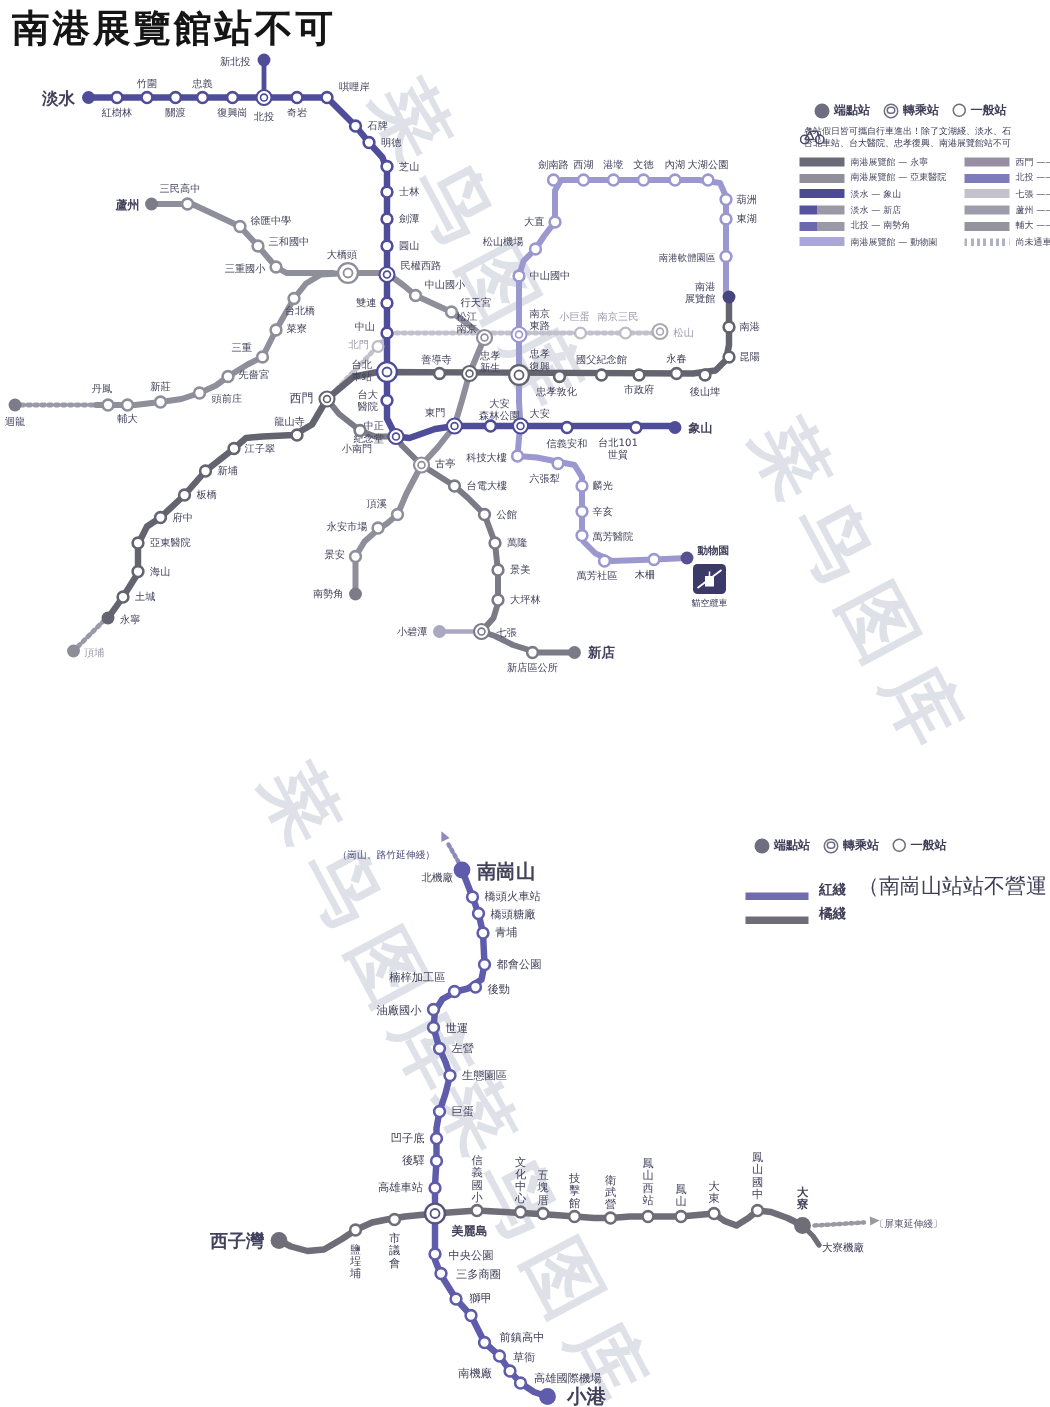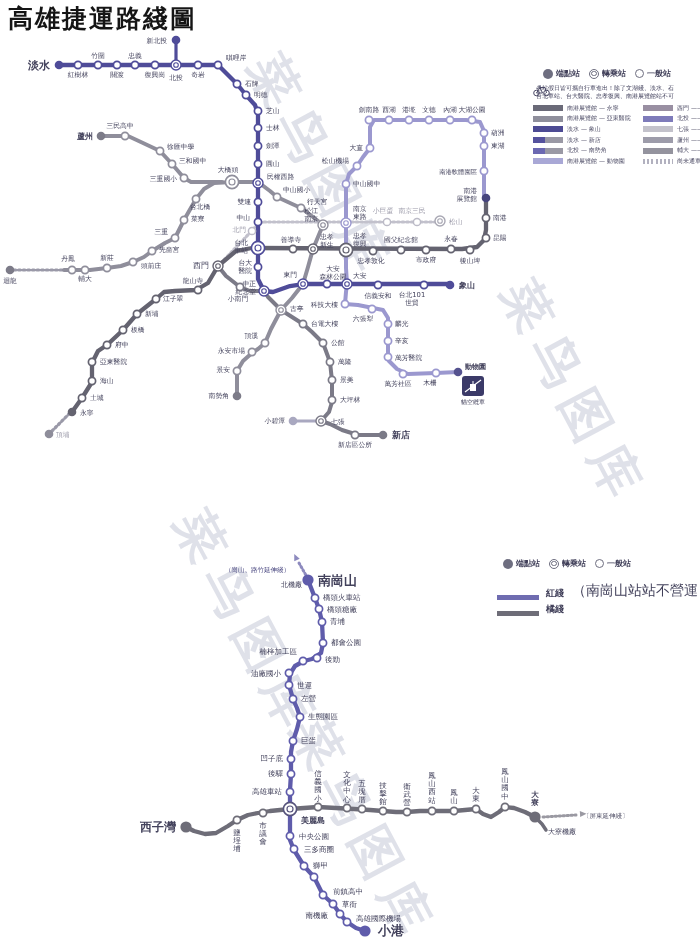--- a/index.html
+++ b/index.html
@@ -28,21 +28,21 @@
   #kh-lines{position:absolute;left:497px;top:584px;}
   .kh-row{display:flex;align-items:flex-end;height:16px;font-size:9px;color:#3f3e58;font-weight:bold;white-space:nowrap;}
   .kh-bar{width:42px;height:5px;margin-right:7px;flex:none;}
   .kh-note{font-weight:normal;margin-left:8px;font-size:14px;}
 </style>
 </head>
 <body>
 
 <div class="page">
 
-  <h1 class="title" id="tp-title">高雄捷運路綫圖</h1>
+  <h1 class="title" id="tp-title">南港展覽館站不可</h1>
 
   <div id="wm-layer">
       <div class="wm" style="left: 292px; top: 42px; transform: rotate(62deg);">菜鸟图库</div>
       <div class="wm" style="left: 545px; top: 268px; transform: rotate(62deg);">菜鸟图库</div>
       <div class="wm" style="left: 218px; top: 498px; transform: rotate(62deg);">菜鸟图库</div>
       <div class="wm" style="left: 335px; top: 705px; transform: rotate(62deg);">菜鸟图库</div>
     </div>
 
   <svg id="map" width="700" height="938" viewBox="0 0 700 938">
       <path d="M458,372 L 436,373 L 408,374 L 397,369 L 389,361 L 388,352 L 388,318 L 383,310 L 373,308 L 358,305 L 345,304 L 346,292 L 347,284 L 346,268 L 346,184 L 349,174 L 357,166 L 363,157 L 370,148 L 370,127 L 374,120 L 466,120 L 480,122 L 484,131 L 484,198" fill="none" stroke="#9b98cf" stroke-width="4" stroke-linecap="round" stroke-linejoin="round"></path>

